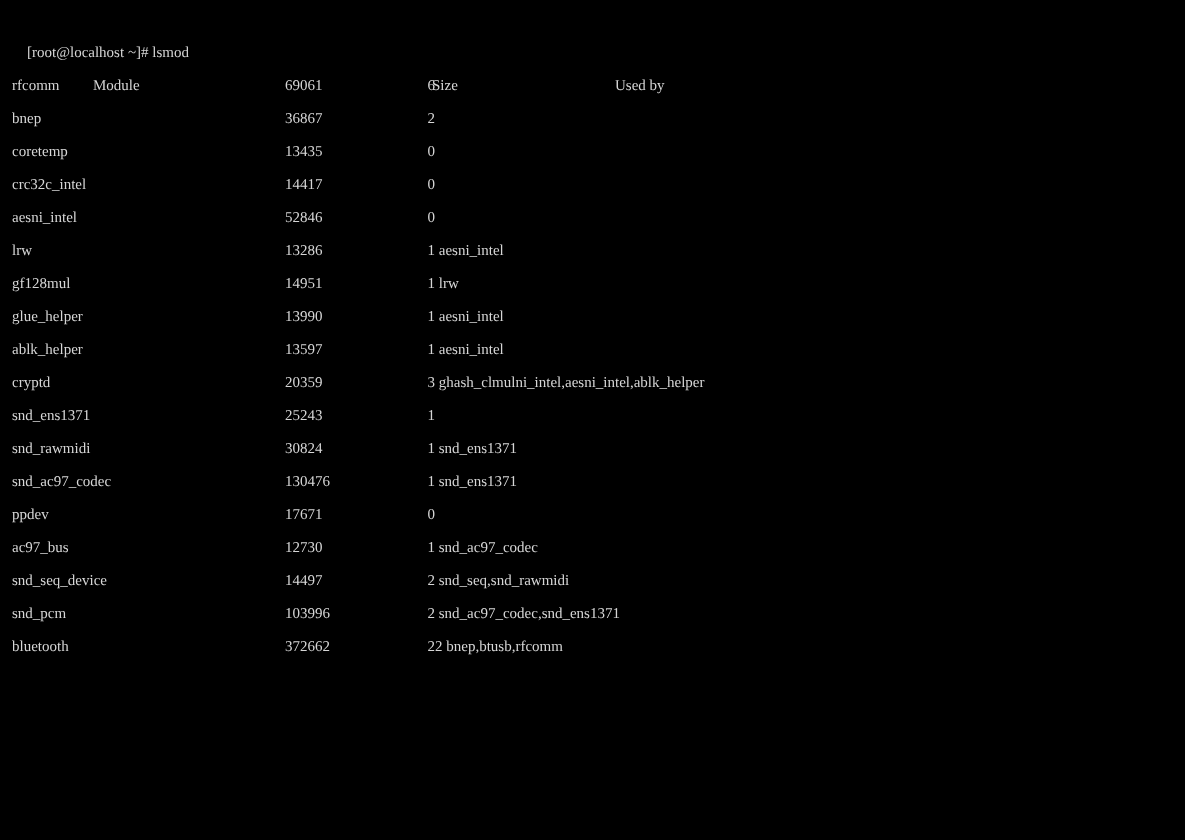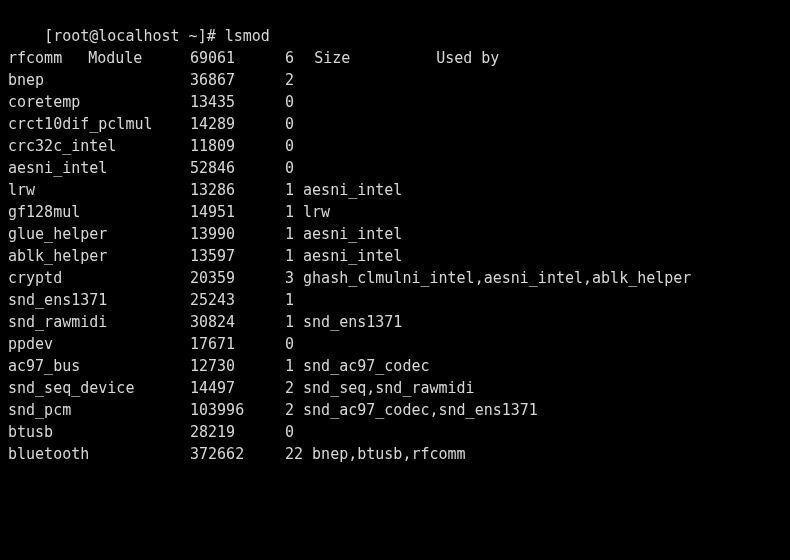--- a/index.html
+++ b/index.html
@@ -19,23 +19,24 @@
     background: #000000;
     color: #d6d6d6;
     overflow: hidden;
     position: relative;
     box-sizing: border-box;
     padding: 3px 0 0 8px;
   }
   .line {
     height: 22px;
     line-height: 22px;
-    font-size: 15px;
+    font-size: 10px;
     white-space: pre;
     letter-spacing: 0px;
+    font-family: Liberation Serif, serif;
   }
   .prompt-line {
     white-space: pre;
   }
   
   .col-module {
     display: inline-block;
     width: 182px;
     text-align: left;
     vertical-align: top;
@@ -66,31 +67,30 @@
   </div>
 
   <div class="line">
     <span class="col-module hdr">Module</span><span class="col-size hdr">Size</span><span class="col-used hdr">Used by</span>
   </div>
 
   <div id="rows-container">
       <div class="line"><span class="col-module">rfcomm</span><span class="col-size">69061</span><span class="col-used">6</span></div>
       <div class="line"><span class="col-module">bnep</span><span class="col-size">36867</span><span class="col-used">2</span></div>
       <div class="line"><span class="col-module">coretemp</span><span class="col-size">13435</span><span class="col-used">0</span></div>
-      <div class="line"><span class="col-module">crct10dif_pclmul</span><span class="col-size">14289</span><span class="col-used">0</span></div>
-      <div class="line"><span class="col-module">crc32c_intel</span><span class="col-size">11809</span><span class="col-used">0</span></div>
+      <div class="line"><span class="col-module">crc32c_intel</span><span class="col-size">14417</span><span class="col-used">0</span></div>
       <div class="line"><span class="col-module">aesni_intel</span><span class="col-size">52846</span><span class="col-used">0</span></div>
       <div class="line"><span class="col-module">lrw</span><span class="col-size">13286</span><span class="col-used">1 aesni_intel</span></div>
       <div class="line"><span class="col-module">gf128mul</span><span class="col-size">14951</span><span class="col-used">1 lrw</span></div>
       <div class="line"><span class="col-module">glue_helper</span><span class="col-size">13990</span><span class="col-used">1 aesni_intel</span></div>
       <div class="line"><span class="col-module">ablk_helper</span><span class="col-size">13597</span><span class="col-used">1 aesni_intel</span></div>
       <div class="line"><span class="col-module">cryptd</span><span class="col-size">20359</span><span class="col-used">3 ghash_clmulni_intel,aesni_intel,ablk_helper</span></div>
       <div class="line"><span class="col-module">snd_ens1371</span><span class="col-size">25243</span><span class="col-used">1</span></div>
       <div class="line"><span class="col-module">snd_rawmidi</span><span class="col-size">30824</span><span class="col-used">1 snd_ens1371</span></div>
+      <div class="line"><span class="col-module">snd_ac97_codec</span><span class="col-size">130476</span><span class="col-used">1 snd_ens1371</span></div>
       <div class="line"><span class="col-module">ppdev</span><span class="col-size">17671</span><span class="col-used">0</span></div>
       <div class="line"><span class="col-module">ac97_bus</span><span class="col-size">12730</span><span class="col-used">1 snd_ac97_codec</span></div>
       <div class="line"><span class="col-module">snd_seq_device</span><span class="col-size">14497</span><span class="col-used">2 snd_seq,snd_rawmidi</span></div>
       <div class="line"><span class="col-module">snd_pcm</span><span class="col-size">103996</span><span class="col-used">2 snd_ac97_codec,snd_ens1371</span></div>
-      <div class="line"><span class="col-module">btusb</span><span class="col-size">28219</span><span class="col-used">0</span></div>
       <div class="line"><span class="col-module">bluetooth</span><span class="col-size">372662</span><span class="col-used">22 bnep,btusb,rfcomm</span></div>
     </div>
 
 </div>
 
 </body></html>

